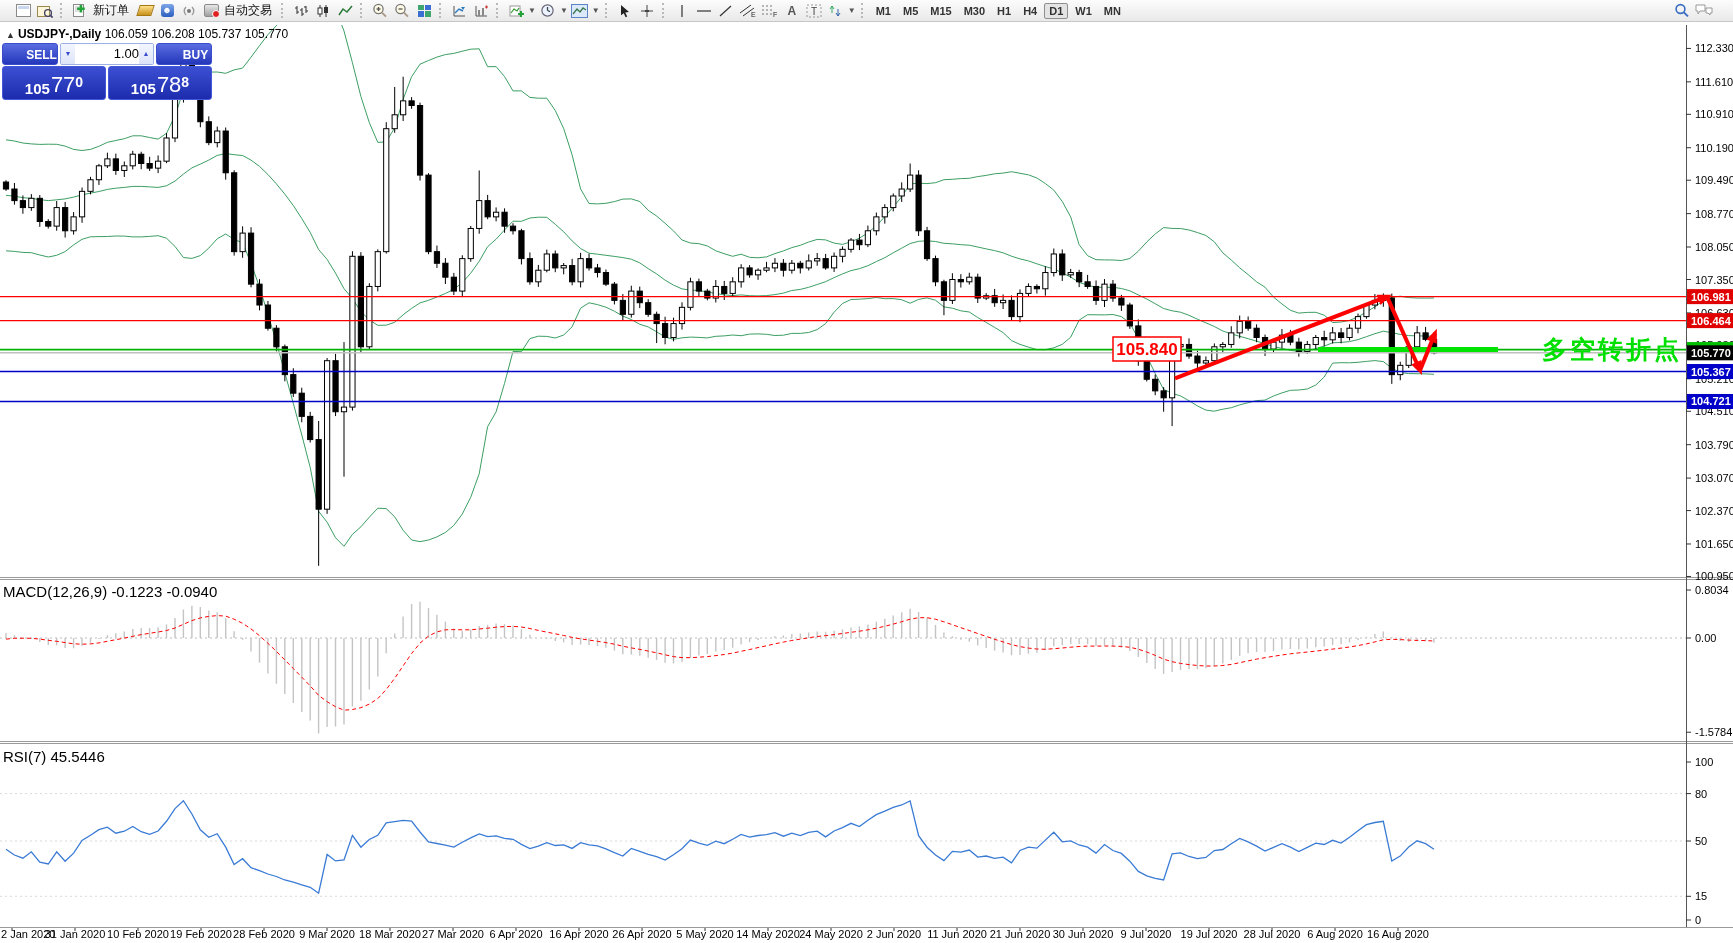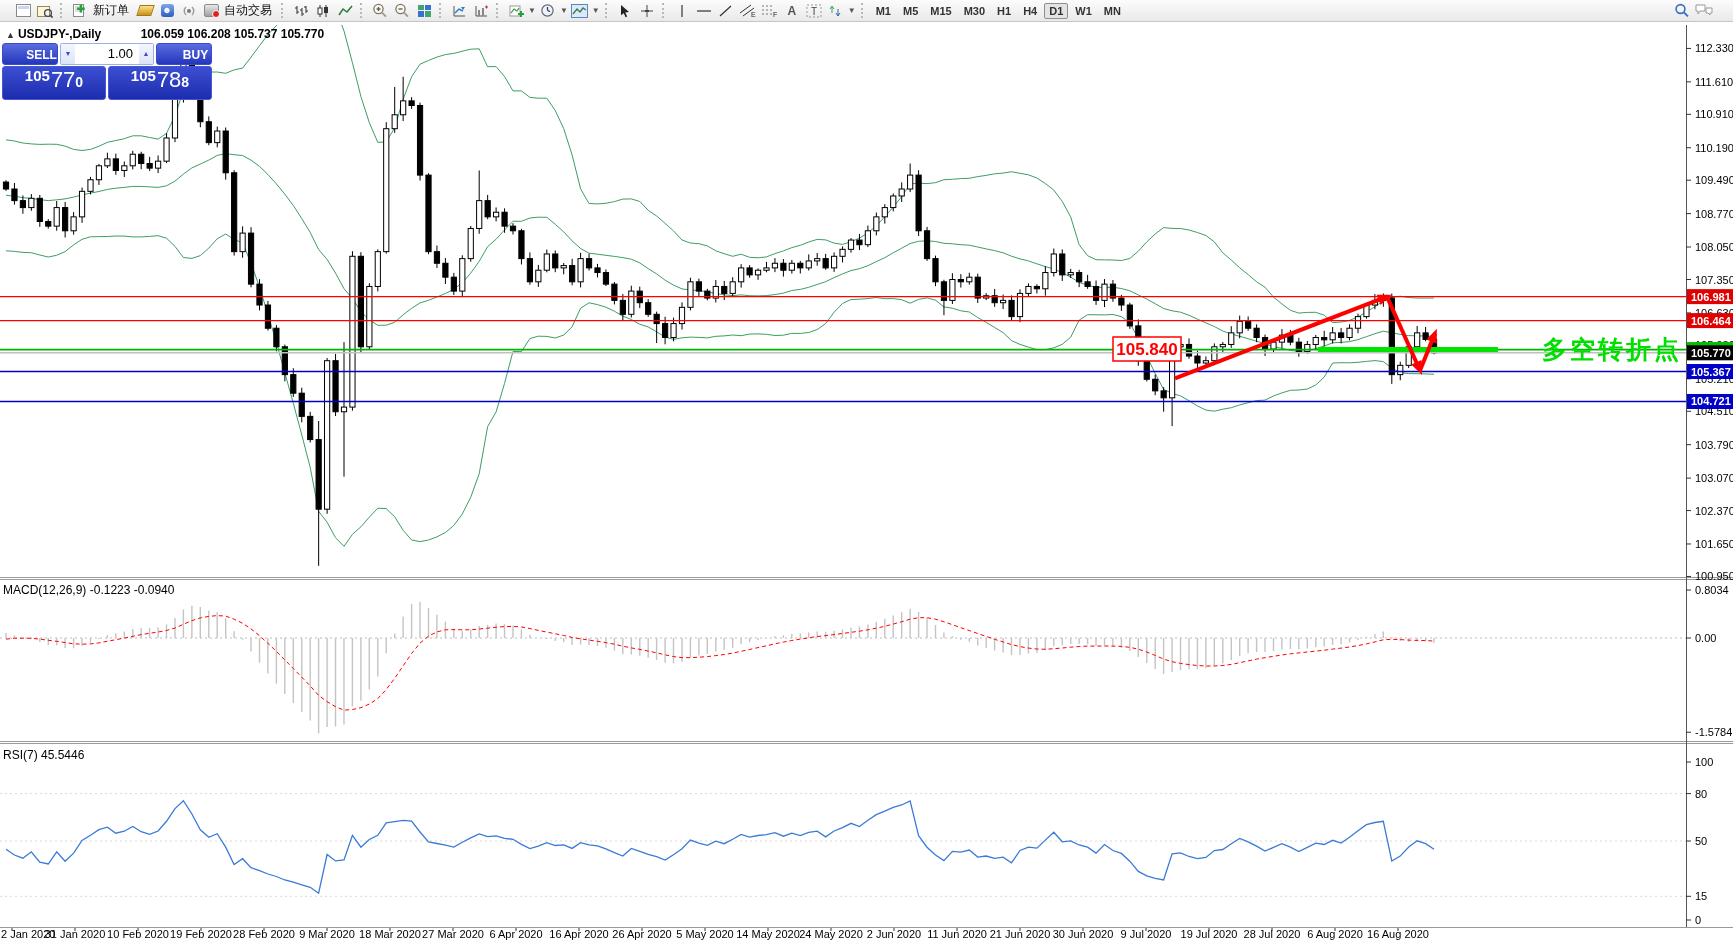--- a/index.html
+++ b/index.html
@@ -21,30 +21,30 @@
   
   .chart-header{position:absolute;left:6px;top:27px;font-size:12px;font-weight:bold;color:#000;z-index:20;white-space:nowrap;}
   .chart-header .mini{font-size:9px;color:#333;margin-right:3px;}
   
   .trade{position:absolute;left:2px;top:43px;width:210px;z-index:20;}
   .trade-row1{display:flex;height:22px;}
   .btn-sell,.btn-buy{width:56px;color:#fff;font-size:12px;font-weight:bold;text-align:center;line-height:22px;
      background:linear-gradient(#5a6ce0,#2437bb);border:1px solid #3a4ccc;border-radius:3px;box-sizing:border-box;padding-left:23px;}
   .vol{flex:1;display:flex;border:1px solid #9db0e8;background:#fff;margin:0 2px;border-radius:2px;}
   .vol-btn{width:14px;background:linear-gradient(#f3f6ff,#dde4f8);color:#3a4ccc;font-size:7px;text-align:center;line-height:20px;}
-  .vol-val{flex:1;font-size:13px;color:#000;text-align:right;padding-right:6px;line-height:20px;}
+  .vol-val{flex:1;font-size:13px;color:#000;text-align:right;line-height:20px;}
   .trade-row2{display:flex;height:34px;margin-top:1px;}
   .px{flex:1;color:#fff;background:linear-gradient(#3c4fd2,#1d2cae);border:1px solid #4558d8;border-radius:3px;
-      display:flex;align-items:flex-start;justify-content:center;padding-bottom:1px;box-sizing:border-box;}
+      display:flex;align-items:flex-end;justify-content:center;padding-bottom:1px;box-sizing:border-box;}
   .px+.px{margin-left:2px;}
   .px .sm{font-size:15px;font-weight:bold;line-height:18px;margin-right:1px;}
   .px .big{font-size:22px;font-weight:normal;line-height:26px;}
   .px .sup{font-size:14px;font-weight:bold;line-height:30px;align-self:flex-start;}
   
-  .ind-label{position:absolute;left:3px;font-size:12px;color:#000;z-index:20;white-space:nowrap;}
+  .ind-label{position:absolute;left:3px;font-size:15px;color:#000;z-index:20;white-space:nowrap;}
   
   #chart-svg{position:absolute;left:0;top:0;z-index:5;}
   
   .goldbar{width:13px;height:9px;background:linear-gradient(#ffe18a,#c89018);transform:skewX(-18deg);border:1px solid #a57812;}
   .commu{width:13px;height:13px;background:linear-gradient(#7ea6e8,#2b5fc0);border-radius:3px;color:#fff;font-size:9px;line-height:13px;text-align:center;}
   .autot{width:13px;height:11px;background:linear-gradient(#e8e8e8,#9f9f9f);border:1px solid #8a8a8a;border-radius:2px;position:relative;}
   .autot::after{content:"";position:absolute;right:-2px;bottom:-2px;width:6px;height:6px;border-radius:50%;background:#e02020;border:1px solid #fff;}
   .tile{width:13px;height:12px;display:grid;grid-template-columns:6px 6px;grid-gap:1px;}
   .tile b{background:#3fa66f;} .tile i{background:#3b6fd4;}
 </style>
@@ -953,21 +953,21 @@
         <svg width="20" height="15">
             <path d="M2 2h9v6H6l-2 3v-3H2z" fill="#fff" stroke="#999"></path>
             <path d="M12 5h6v5h-2v2l-2-2h-2z" fill="#fff" stroke="#999"></path>
           </svg>
         </span>
     </span>
   </div>
 
   <div class="chart-header">
     <span class="mini">▲</span><span>USDJPY-,Daily</span>
-    <span style="font-weight:bold;margin-left:36px;">106.059 106.208 105.737 105.770</span>
+    <span style="font-weight:normal;">106.059 106.208 105.737 105.770</span>
   </div>
 
   <div class="trade">
     <div class="trade-row1">
       <div class="btn-sell">SELL</div>
       <div class="vol">
         <div class="vol-btn">▼</div>
         <div class="vol-val">1.00</div>
         <div class="vol-btn">▲</div>
       </div>

